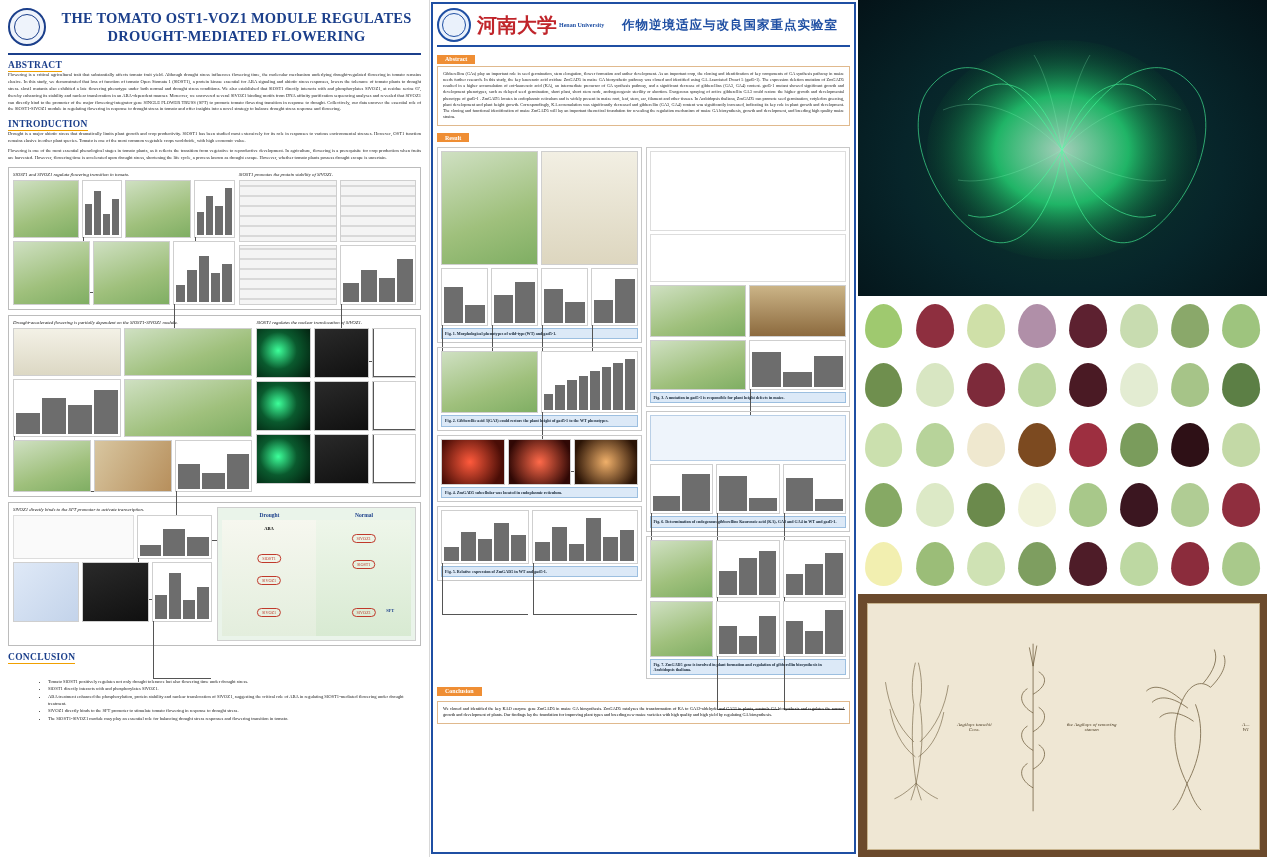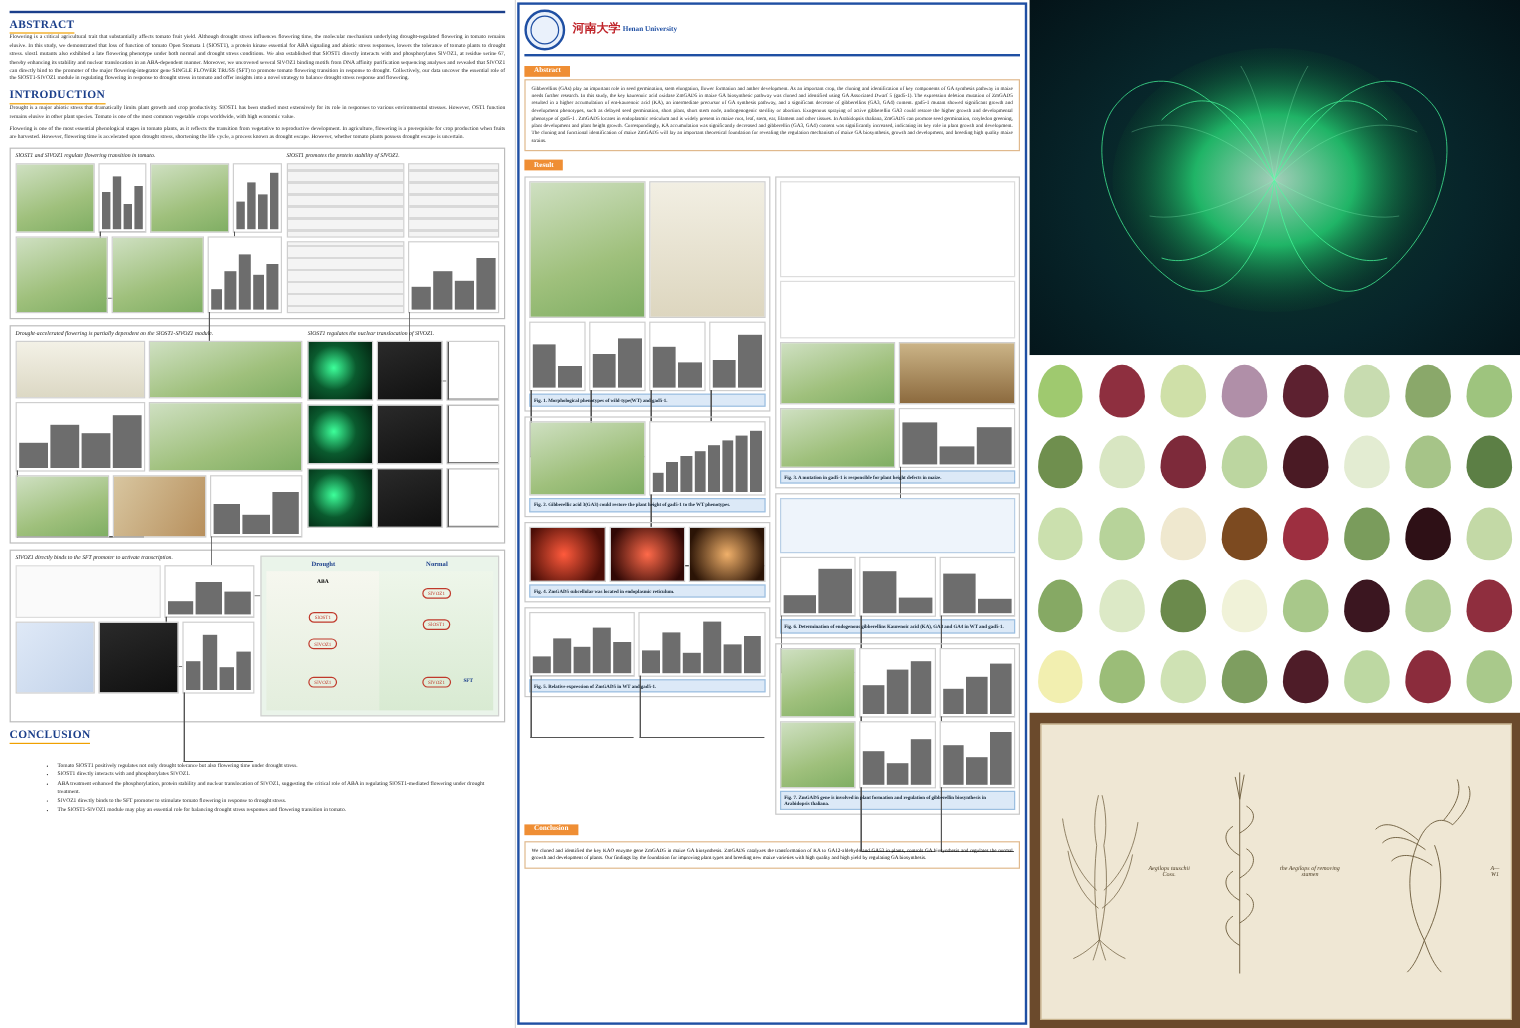--- a/index.html
+++ b/index.html
@@ -31,21 +31,21 @@
   .bars{display:flex;align-items:flex-end;gap:2px;height:100%;padding:2px;box-sizing:border-box;}
   .bars i{display:block;flex:1;background:#6d6d6d;}
   .model{background:#eaf4ea;border:1px solid #cfcfcf;}
   .concl li{font-size:4.6px;line-height:1.6;color:#222;}
 
   
   .poster-mid{position:absolute;left:431px;top:2px;width:425px;height:852px;background:#ffffff;border:2px solid #1f4fa3;box-sizing:border-box;padding:4px;}
   .pm-header{display:flex;align-items:center;gap:6px;border-bottom:2px solid #1f4fa3;padding-bottom:3px;}
   .pm-seal{width:30px;height:30px;border-radius:50%;border:2px solid #1f4fa3;background:#eaf1fb;position:relative;flex:0 0 auto;}
   .pm-seal:after{content:"";position:absolute;left:3px;top:3px;right:3px;bottom:3px;border-radius:50%;border:1px solid #1f4fa3;}
-  .cn-univ{color:#c0252b;font-weight:700;font-size:10px;line-height:1;}
+  .cn-univ{color:#c0252b;font-weight:700;font-size:20px;line-height:1;}
   .cn-lab{flex:1;text-align:center;color:#1f4fa3;font-weight:700;font-size:12.5px;letter-spacing:1px;}
   .pm-title{background:#e4f0dc;border:1px solid #7da86a;margin:4px 0 0 0;padding:4px 6px;text-align:center;font-size:7.6px;font-weight:700;color:#111;line-height:1.35;}
   .tag{background:#ef8e34;color:#fff;font-size:6px;font-weight:700;padding:1.5px 8px;display:inline-block;margin:5px 0 2px 0;}
   .pm-abs{border:1px solid #e0b98d;padding:4px 5px;font-size:4.3px;line-height:1.46;text-align:justify;color:#1a1a1a;}
   .pm-grid{display:flex;gap:4px;margin-top:3px;}
   .col{flex:1;display:flex;flex-direction:column;gap:4px;}
   .fbox{border:1px solid #c8c8c8;padding:3px;}
   .fcap{font-size:4.1px;font-weight:700;color:#123;margin-top:2px;line-height:1.3;}
   .fcap.blue{background:#dce9f7;border:1px solid #9cbfe0;padding:2px 3px;}
   .pm-concl{border:1px solid #e0b98d;padding:4px 5px;font-size:4.3px;line-height:1.5;text-align:justify;margin-top:3px;}
@@ -64,20 +64,24 @@
   .fl b:after{transform:rotate(-45deg);}
   .specimen{width:30%;height:86%;display:flex;align-items:center;justify-content:center;}
   .spec-label{font-family:"Liberation Serif",serif;font-size:5px;font-style:italic;color:#4a3b22;text-align:center;}
 </style>
 </head>
 <body>
 
 <div class="page">
 
   <div class="poster-left">
+    <div class="pl-header">
+      <div class="seal"></div>
+      <div class="pl-title">THE TOMATO OST1-VOZ1 MODULE REGULATES DROUGHT-MEDIATED FLOWERING</div>
+    </div>
     <div class="rule"></div>
 
     <div class="sec-h"><u>ABSTRACT</u></div>
     <div class="body-t">Flowering is a critical agricultural trait that substantially affects tomato fruit yield. Although drought stress influences flowering time, the molecular mechanism underlying drought-regulated flowering in tomato remains elusive. In this study, we demonstrated that loss of function of tomato Open Stomata 1 (SlOST1), a protein kinase essential for ABA signaling and abiotic stress responses, lowers the tolerance of tomato plants to drought stress. slost1 mutants also exhibited a late flowering phenotype under both normal and drought stress conditions. We also established that SlOST1 directly interacts with and phosphorylates SlVOZ1, at residue serine 67, thereby enhancing its stability and nuclear translocation in an ABA-dependent manner. Moreover, we uncovered several SlVOZ1 binding motifs from DNA affinity purification sequencing analyses and revealed that SlVOZ1 can directly bind to the promoter of the major flowering-integrator gene SINGLE FLOWER TRUSS (SFT) to promote tomato flowering transition in response to drought. Collectively, our data uncover the essential role of the SlOST1-SlVOZ1 module in regulating flowering in response to drought stress in tomato and offer insights into a novel strategy to balance drought stress response and flowering.</div>
 
     <div class="sec-h" style="margin-top:6px"><u>INTRODUCTION</u></div>
     <div class="body-t">Drought is a major abiotic stress that dramatically limits plant growth and crop productivity. SlOST1 has been studied most extensively for its role in responses to various environmental stresses. However, OST1 function remains elusive in other plant species. Tomato is one of the most common vegetable crops worldwide, with high economic value.</div>
     <div class="body-t" style="margin-top:3px">Flowering is one of the most essential phenological stages in tomato plants, as it reflects the transition from vegetative to reproductive development. In agriculture, flowering is a prerequisite for crop production when fruits are harvested. However, flowering time is accelerated upon drought stress, shortening the life cycle, a process known as drought escape. However, whether tomato plants possess drought escape is uncertain.</div>
 
     <div class="box" style="display:flex;gap:4px;">
@@ -244,20 +248,21 @@
       <li>SlVOZ1 directly binds to the SFT promoter to stimulate tomato flowering in response to drought stress.</li>
       <li>The SlOST1-SlVOZ1 module may play an essential role for balancing drought stress responses and flowering transition in tomato.</li>
     </ul>
   </div>
 
   <div class="poster-mid">
     <div class="pm-header">
       <div class="pm-seal"></div>
       <div class="cn-univ">河南大学</div>
       <div style="margin-left:-4px;color:#1f4fa3;font-size:6px;font-weight:700">Henan University</div>
+      <div class="cn-lab">作物逆境适应与改良国家重点实验室</div>
     </div>
 
 
     <div class="tag">Abstract</div>
     <div class="pm-abs">Gibberellins (GAs) play an important role in seed germination, stem elongation, flower formation and anther development. As an important crop, the cloning and identification of key components of GA synthesis pathway in maize needs further research. In this study, the key kaurenoic acid oxidase ZmGAD5 in maize GA biosynthetic pathway was cloned and identified using GA Associated Dwarf 5 (gad5-1). The expression deletion mutation of ZmGAD5 resulted in a higher accumulation of ent-kaurenoic acid (KA), an intermediate precursor of GA synthesis pathway, and a significant decrease of gibberellins (GA3, GA4) content. gad5-1 mutant showed significant growth and development phenotypes, such as delayed seed germination, short plant, short stem node, androgenogenic sterility or abortion. Exogenous spraying of active gibberellin GA3 could restore the higher growth and developmental phenotype of gad5-1 . ZmGAD5 locates in endoplasmic reticulum and is widely present in maize root, leaf, stem, ear, filament and other tissues. In Arabidopsis thaliana, ZmGAD5 can promote seed germination, cotyledon greening, plant development and plant height growth. Correspondingly, KA accumulation was significantly decreased and gibberellin (GA3, GA4) content was significantly increased, indicating its key role in plant growth and development. The cloning and functional identification of maize ZmGAD5 will lay an important theoretical foundation for revealing the regulation mechanism of maize GA biosynthesis, growth and development, and breeding high quality maize strains.</div>
 
     <div class="tag">Result</div>
 
     <div class="pm-grid">
 

